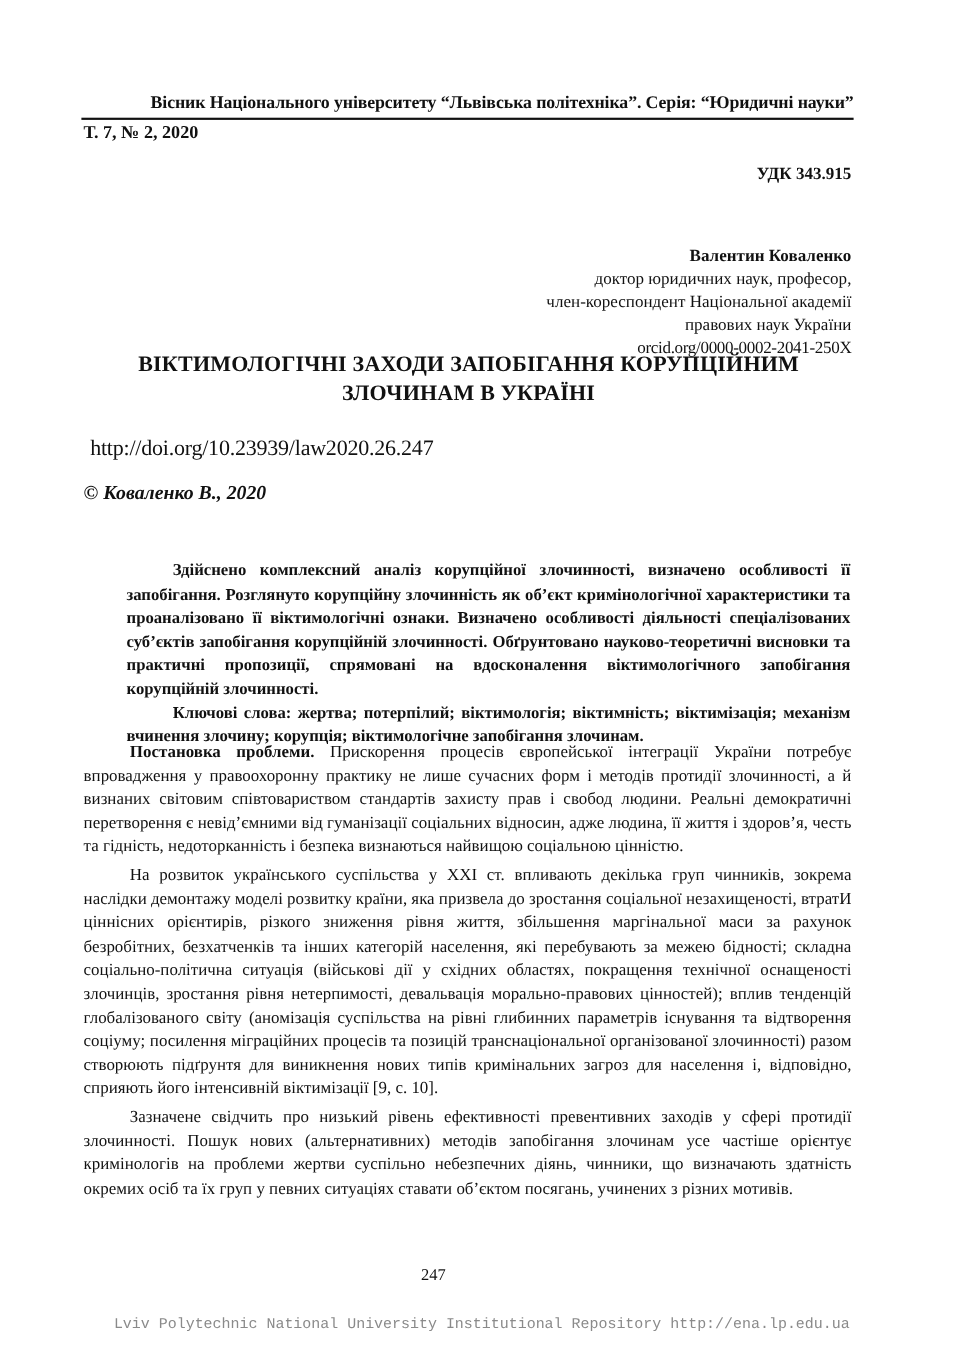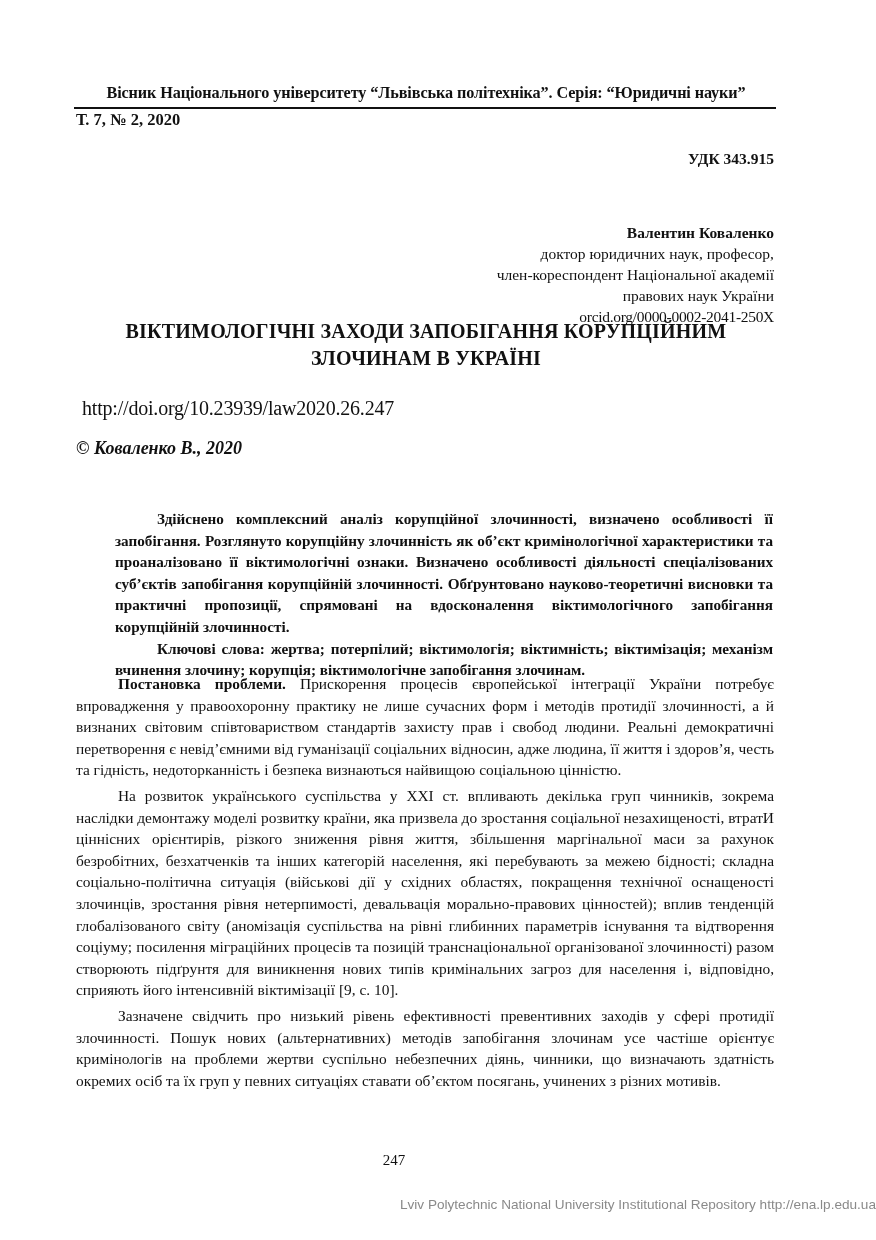--- a/index.html
+++ b/index.html
@@ -2,21 +2,21 @@
 <html><head>
   <meta charset="utf-8">
   <style>
     html, body { margin: 0; padding: 0; background: #ffffff; }
     body {
       width: 876px; height: 1240px; position: relative; overflow: hidden;
       font-family: "Liberation Serif", "DejaVu Serif", serif; color: #111;
     }
     .journal-header {
       position: absolute; left: 76px; top: 84px; width: 700px;
-      font-weight: bold; font-size: 16.2px; text-align: center;
+      font-weight: bold; font-size: 16.2px; text-align: right;
       letter-spacing: -0.1px;
     }
     .header-rule {
       position: absolute; left: 74px; top: 107px; width: 702px; height: 2px; background: #111;
     }
     .volume {
       position: absolute; left: 76px; top: 110px; font-weight: bold; font-size: 16.5px;
     }
     .udc {
       position: absolute; right: 102px; top: 150px; font-weight: bold; font-size: 15.5px;
@@ -44,22 +44,22 @@
     .body-text {
       position: absolute; left: 76px; top: 673px; width: 698px;
       font-size: 15.4px; line-height: 21.6px; text-align: justify;
     }
     .body-text p { margin: 0 0 4px 0; text-indent: 42px; }
     .body-text .lead { font-weight: bold; }
     .page-number {
       position: absolute; left: 0; width: 788px; top: 1152px; text-align: center; font-size: 15px;
     }
     .repo-footer {
-      position: absolute; left: 0; width: 876px; top: 1197px; text-align: right;
-      font-family: Liberation Sans, sans-serif; font-size: 13.6px; color: #8a8a8a;
+      position: absolute; left: 0; width: 876px; top: 1197px; text-align: center;
+      font-family: Liberation Mono, monospace; font-size: 13.6px; color: #8a8a8a;
     }
   </style>
 </head>
 <body>
 
 <div class="journal-header">Вісник Національного університету “Львівська політехніка”. Серія: “Юридичні науки”</div>
 <div class="header-rule"></div>
 <div class="volume">Т. 7, № 2, 2020</div>
 
 <div class="udc">УДК 343.915</div>

